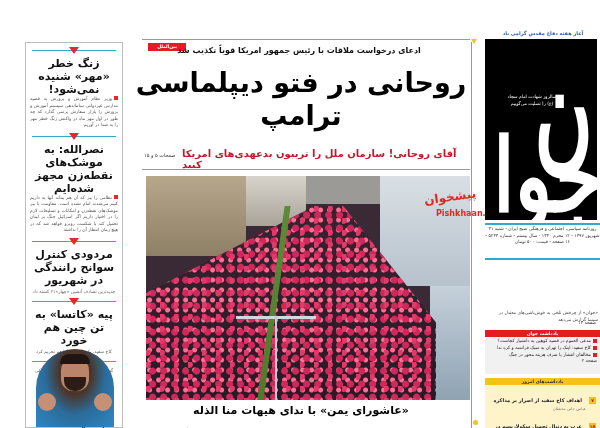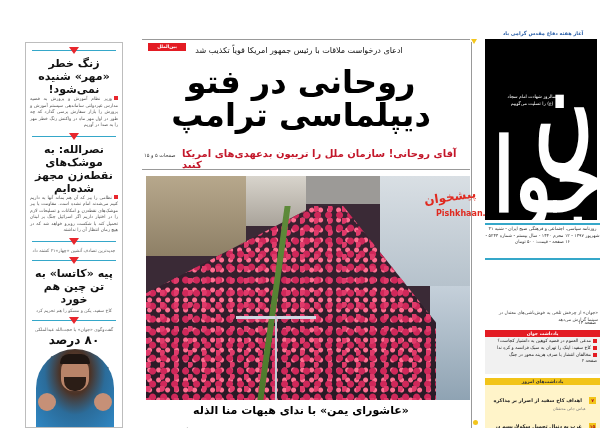--- a/index.html
+++ b/index.html
@@ -36,22 +36,22 @@
   .portrait .hand-l { position: absolute; left: 2px; top: 44px; width: 18px; height: 18px; border-radius: 9px; background: #c69077; }
   .portrait .hand-r { position: absolute; left: 58px; top: 44px; width: 18px; height: 18px; border-radius: 9px; background: #c69077; }
 
   
   .main { position: absolute; left: 132px; top: 38px; width: 338px; height: 390px; }
   .top-rule { position: absolute; left: 10px; right: 0; top: 1px; height: 1px; background: #999; }
   .red-tag {
     position: absolute; left: 16px; top: 5px; width: 38px; height: 8px; background: #e31b23;
     color: #fff; font-size: 4.5px; line-height: 8px; text-align: center; font-weight: bold;
   }
-  .kicker { position: absolute; left: 40px; right: 44px; top: 8px; font-size: 8px; text-align: center; font-weight: normal; color: #111; }
-  .headline { position: absolute; left: 0; right: 0; top: 28px; text-align: center; font-size: 32px; font-weight: bold; line-height: 33px; color: #000; letter-spacing: -0.5px; }
+  .kicker { position: absolute; left: 40px; right: 44px; top: 8px; font-size: 8px; text-align: center; font-weight: bold; color: #111; }
+  .headline { position: absolute; left: 0; right: 0; top: 28px; text-align: center; font-size: 27px; font-weight: bold; line-height: 33px; color: #000; letter-spacing: -0.5px; }
   .subhead-red { position: absolute; left: 50px; right: 10px; top: 110px; font-size: 10px; font-weight: bold; color: #c3172a; text-align: left; }
   .pageref { position: absolute; left: 12px; top: 114px; font-size: 5px; color: #333; direction: rtl; }
   .mid-rule { position: absolute; left: 10px; right: 0; top: 131px; height: 1px; background: #999; }
 
   .photo {
     position: absolute; left: 14px; top: 138px; width: 324px; height: 224px; overflow: hidden;
     background: #3a2a36;
   }
   .photo .bldg-l { position: absolute; left: 0; top: 0; width: 100px; height: 80px; background: linear-gradient(#b7a88c, #8e8066); }
   .photo .bldg-l2 { position: absolute; left: 100px; top: 0; width: 60px; height: 50px; background: linear-gradient(#d8d4cc, #a9a39a); }
@@ -128,20 +128,21 @@
         <div class="line"></div>
         <div class="tri"></div>
       </div>
     <div class="lc-head">نصرالله: به موشک‌های نقطه‌زن مجهز شده‌ایم</div>
     <div class="lc-body"><span class="bullet"></span><span>نظامی را ببر که آن هم بماند آنها به داریم کنیم می‌شدند امام نشده است. مقاومت با ببر موشک‌های نقطه‌زن و امکانات و تسلیحات لازم را در اختیار داریم اگر اسرائیل جنگ بر لبنان تحمیل کند با شکست روبرو خواهد شد که در هیچ‌ زمان انتظار آن را نداشته</span></div>
 
     <div class="divider">
         <div class="line"></div>
         <div class="tri"></div>
       </div>
+    <div class="lc-head">مردودی کنترل سوانح رانندگی در شهریور</div>
     <div class="lc-sub">جدیدترین تصادف آتشین «چهار»۲۱ کشته داد</div>
 
     <div class="divider">
         <div class="line"></div>
         <div class="tri"></div>
       </div>
     <div class="lc-head">پیه «کاتسا» به تن چین هم خورد</div>
     <div class="lc-sub">کاخ سفید، پکن و مسکو را هم تحریم کرد</div>
 
     <div class="divider">

